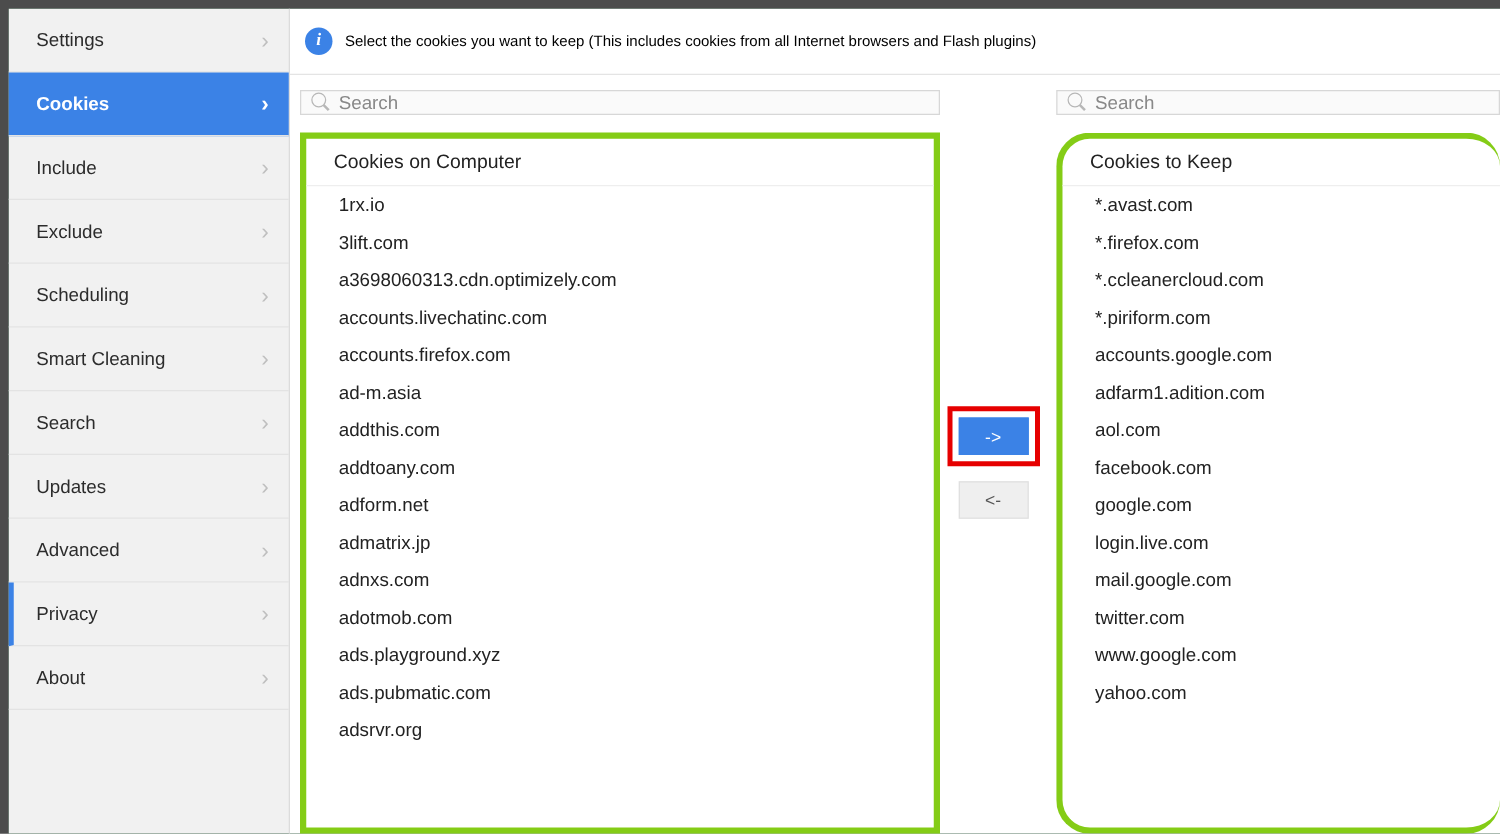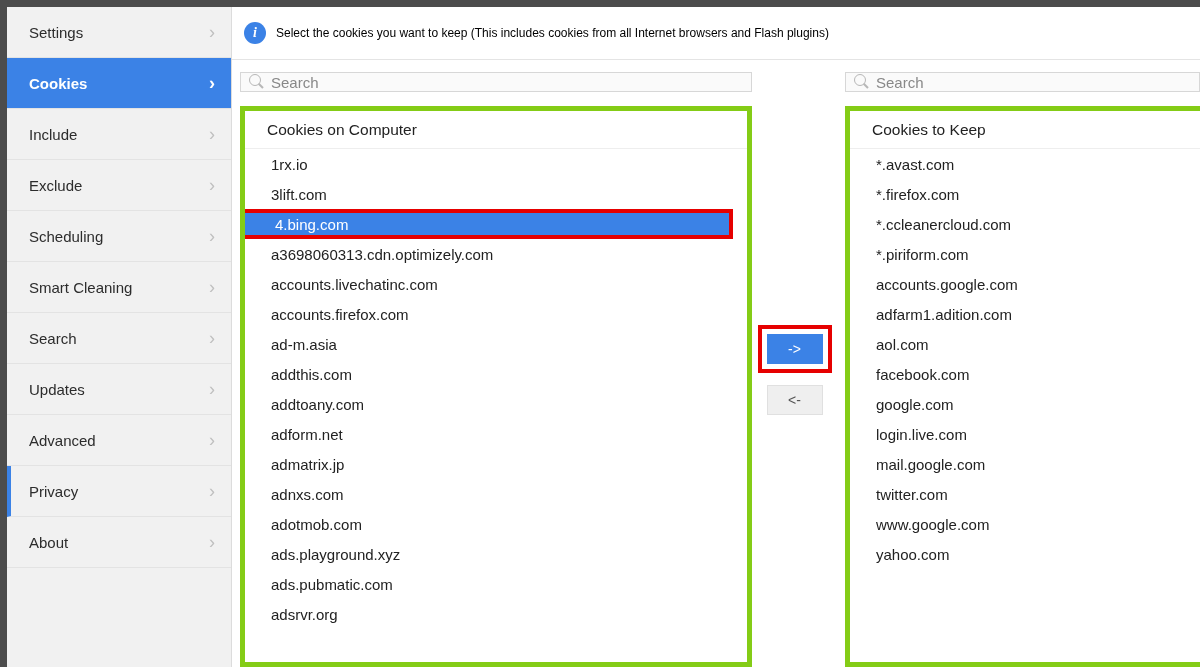--- a/index.html
+++ b/index.html
@@ -201,21 +201,20 @@
       <div class="col-left">
         <div class="search-box">
           <span class="mag-icon"></span>
           <input type="text" placeholder="Search" style="">
         </div>
         <div class="panel">
           <div class="panel-header">Cookies on Computer</div>
           <div class="panel-body">
             <div class="cookie-item">1rx.io</div>
             <div class="cookie-item">3lift.com</div>
-            <div class="cookie-item selected highlight-box" style="position:relative; left:-8px; width:calc(100% - 6px); padding-left:34px;">4.bing.com</div>
             <div class="cookie-item">a3698060313.cdn.optimizely.com</div>
             <div class="cookie-item">accounts.livechatinc.com</div>
             <div class="cookie-item">accounts.firefox.com</div>
             <div class="cookie-item">ad-m.asia</div>
             <div class="cookie-item">addthis.com</div>
             <div class="cookie-item">addtoany.com</div>
             <div class="cookie-item">adform.net</div>
             <div class="cookie-item">admatrix.jp</div>
             <div class="cookie-item">adnxs.com</div>
             <div class="cookie-item">adotmob.com</div>
@@ -231,21 +230,21 @@
           <div class="move-btn primary">-&gt;</div>
         </div>
         <div class="move-btn">&lt;-</div>
       </div>
 
       <div class="col-right right-inset">
         <div class="search-box">
           <span class="mag-icon"></span>
           <input type="text" placeholder="Search" style="">
         </div>
-        <div class="panel" style="border-right:none;">
+        <div class="panel" style="border-right:none;border-radius:27px;">
           <div class="panel-header">Cookies to Keep</div>
           <div class="panel-body">
             <div class="cookie-item">*.avast.com</div>
             <div class="cookie-item">*.firefox.com</div>
             <div class="cookie-item">*.ccleanercloud.com</div>
             <div class="cookie-item">*.piriform.com</div>
             <div class="cookie-item">accounts.google.com</div>
             <div class="cookie-item">adfarm1.adition.com</div>
             <div class="cookie-item">aol.com</div>
             <div class="cookie-item">facebook.com</div>

